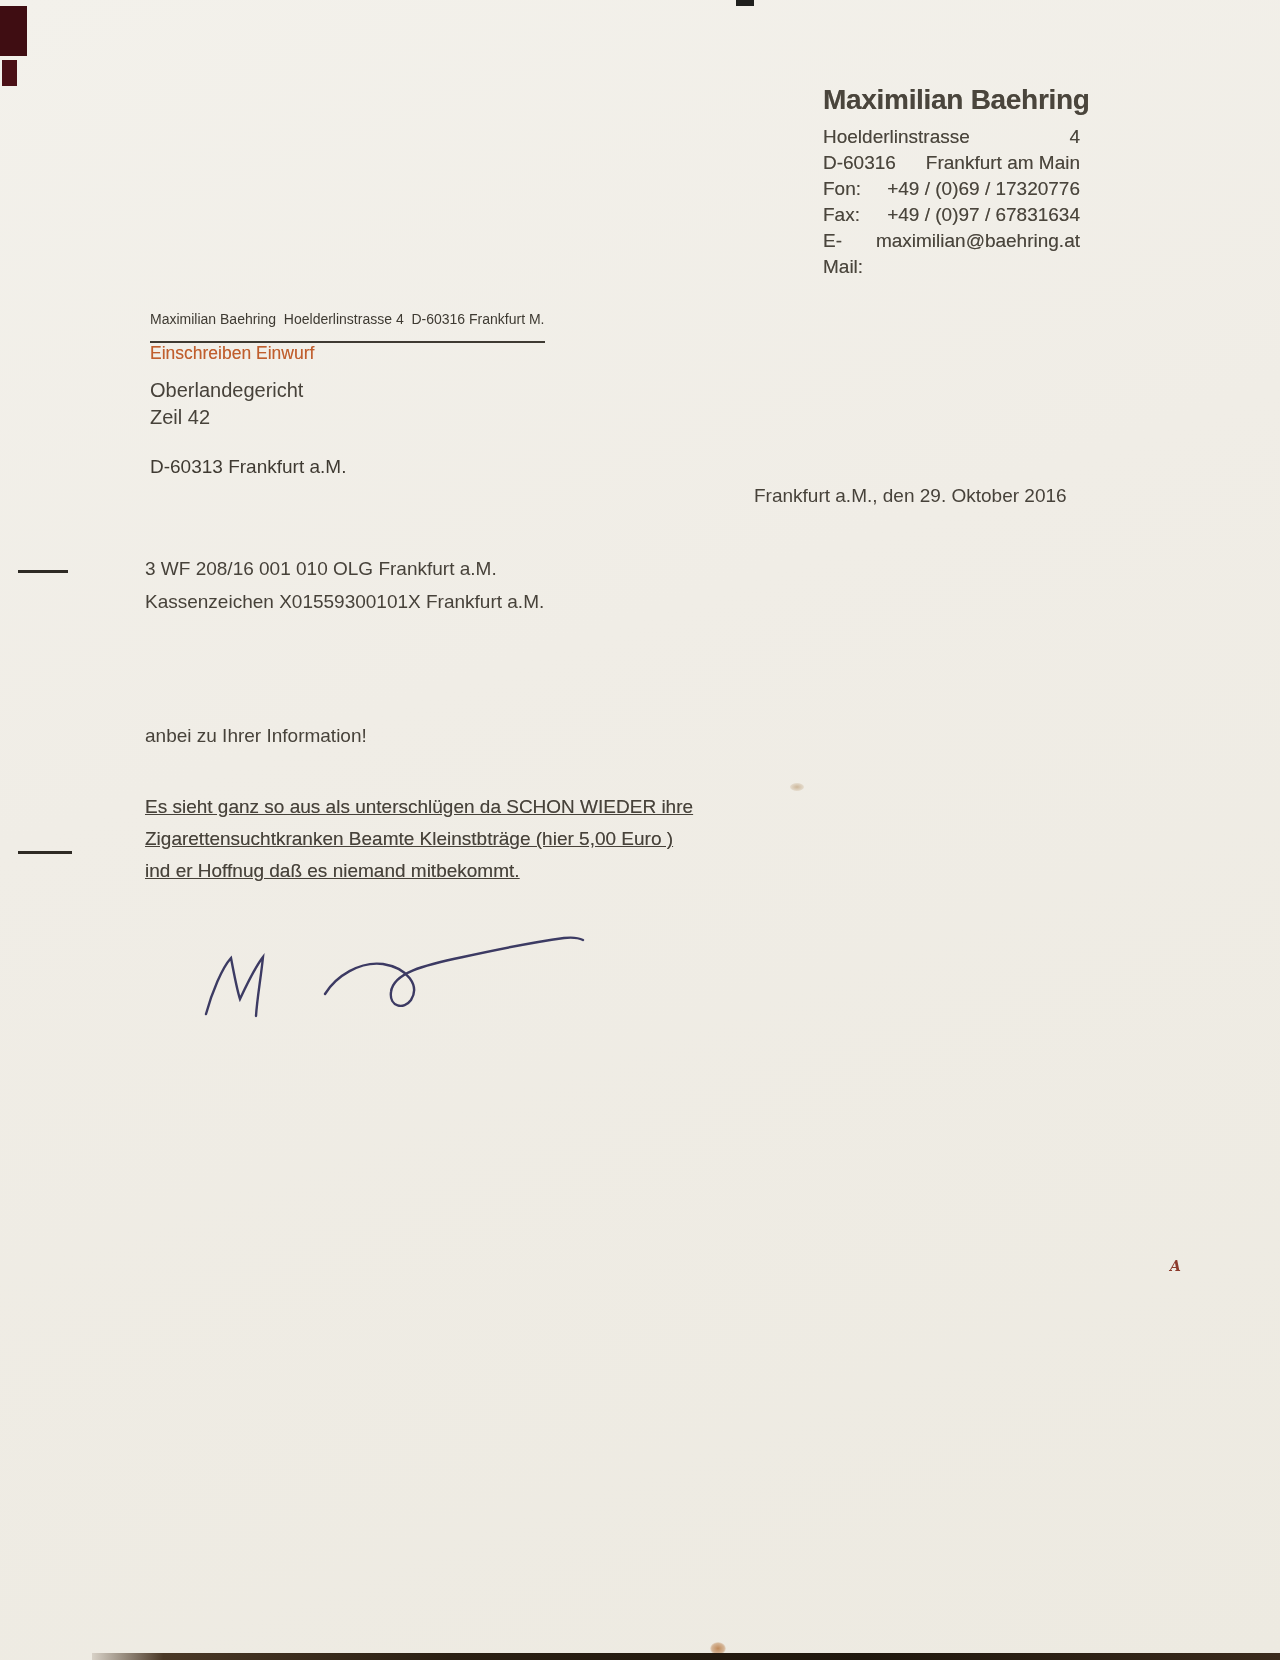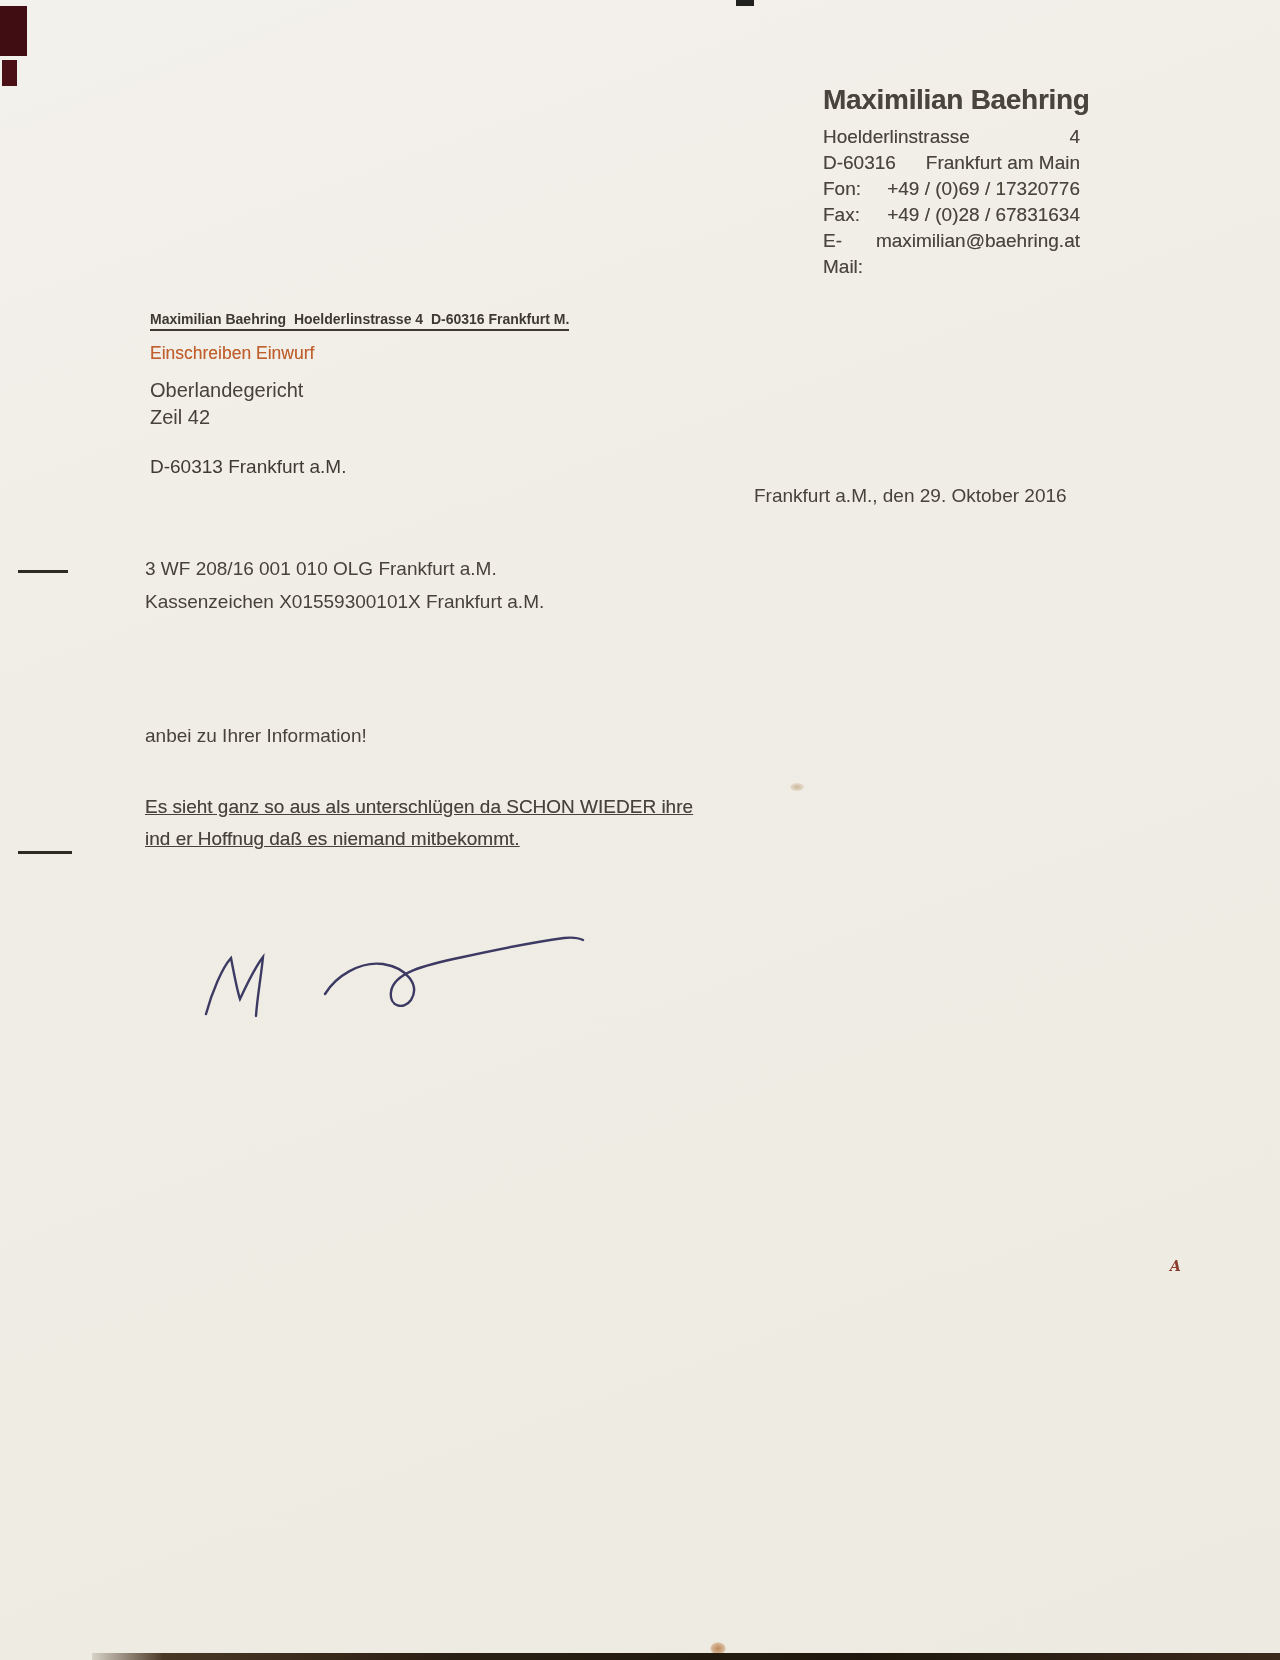--- a/index.html
+++ b/index.html
@@ -24,22 +24,22 @@
   }
   .lh-row {
     display: flex; justify-content: space-between;
     font-size: 19px; line-height: 26px; color: #4a453c;
     text-shadow: 0 0 0.4px rgba(74,69,60,0.5);
   }
 
   
   .sender-line {
     position: absolute; left: 150px; top: 311px;
-    font-size: 14px; font-weight: bold; white-space: pre;
-    color: #3e3a32; border-bottom: 2px solid #3e3a32; padding-bottom: 2px;
+    font-size: 14px; font-weight: normal; white-space: pre;
+    color: #3e3a32; border-bottom: 2px solid #3e3a32; padding-bottom: 14px;
   }
   .delivery-note {
     position: absolute; left: 150px; top: 343px;
     font-size: 17.5px; color: #c05e2d;
     text-shadow: 0 0 0.4px rgba(192,94,45,0.5);
   }
   .recipient-name { position: absolute; left: 150px; top: 379px; font-size: 20px; }
   .recipient-street { position: absolute; left: 150px; top: 406px; font-size: 20px; }
   .recipient-city { position: absolute; left: 150px; top: 456px; font-size: 19px; font-weight: normal; color: #3f3a32; }
   .date-line { position: absolute; left: 754px; top: 453px; font-size: 19px; margin-top: 32px; }
@@ -106,41 +106,42 @@
     <div class="lh-row">
       <span>D-60316</span>
       <span>Frankfurt am Main</span>
     </div>
     <div class="lh-row">
       <span>Fon:</span>
       <span>+49 / (0)69 / 17320776</span>
     </div>
     <div class="lh-row">
       <span>Fax:</span>
-      <span>+49 / (0)28 / 67831634</span>
+      <span>+49 / (0)97 / 67831634</span>
     </div>
     <div class="lh-row">
       <span>E-Mail:</span>
       <span>maximilian@baehring.at</span>
     </div>
   </div>
 
   <div class="sender-line">Maximilian Baehring  Hoelderlinstrasse 4  D-60316 Frankfurt M.</div>
   <div class="delivery-note">Einschreiben Einwurf</div>
   <div class="recipient-name">Oberlandegericht</div>
   <div class="recipient-street">Zeil 42</div>
   <div class="recipient-city">D-60313 Frankfurt a.M.</div>
   <div class="date-line">Frankfurt a.M., den 29. Oktober 2016</div>
 
   <div class="ref-line-1">3 WF 208/16 001 010 OLG Frankfurt a.M.</div>
   <div class="ref-line-2">Kassenzeichen X01559300101X Frankfurt a.M.</div>
 
   <div class="salutation">anbei zu Ihrer Information!</div>
   <div class="body-para">
     <div class="body-line">Es sieht ganz so aus als unterschlügen da SCHON WIEDER ihre</div>
+    <div class="body-line">Zigarettensuchtkranken Beamte Kleinstbträge (hier 5,00 Euro )</div>
     <div class="body-line">ind er Hoffnug daß es niemand mitbekommt.</div>
   </div>
 
   <svg class="signature" viewBox="0 0 420 130" xmlns="http://www.w3.org/2000/svg">
     <g fill="none" stroke="#2d2b58" stroke-width="2.4" stroke-linecap="round" opacity="0.92">
       <path d="M 36 114 C 42 92 52 68 61 58 C 64 74 67 90 70 99 C 77 84 86 66 93 57 C 91 77 87 99 86 116"></path>
       <path d="M 155 94 C 166 76 190 61 213 64 C 238 68 250 86 241 100 C 234 110 219 107 221 92 C 223 73 254 65 293 57 C 334 48 372 41 394 38 C 403 37 409 38 413 40"></path>
     </g>
   </svg>
 

